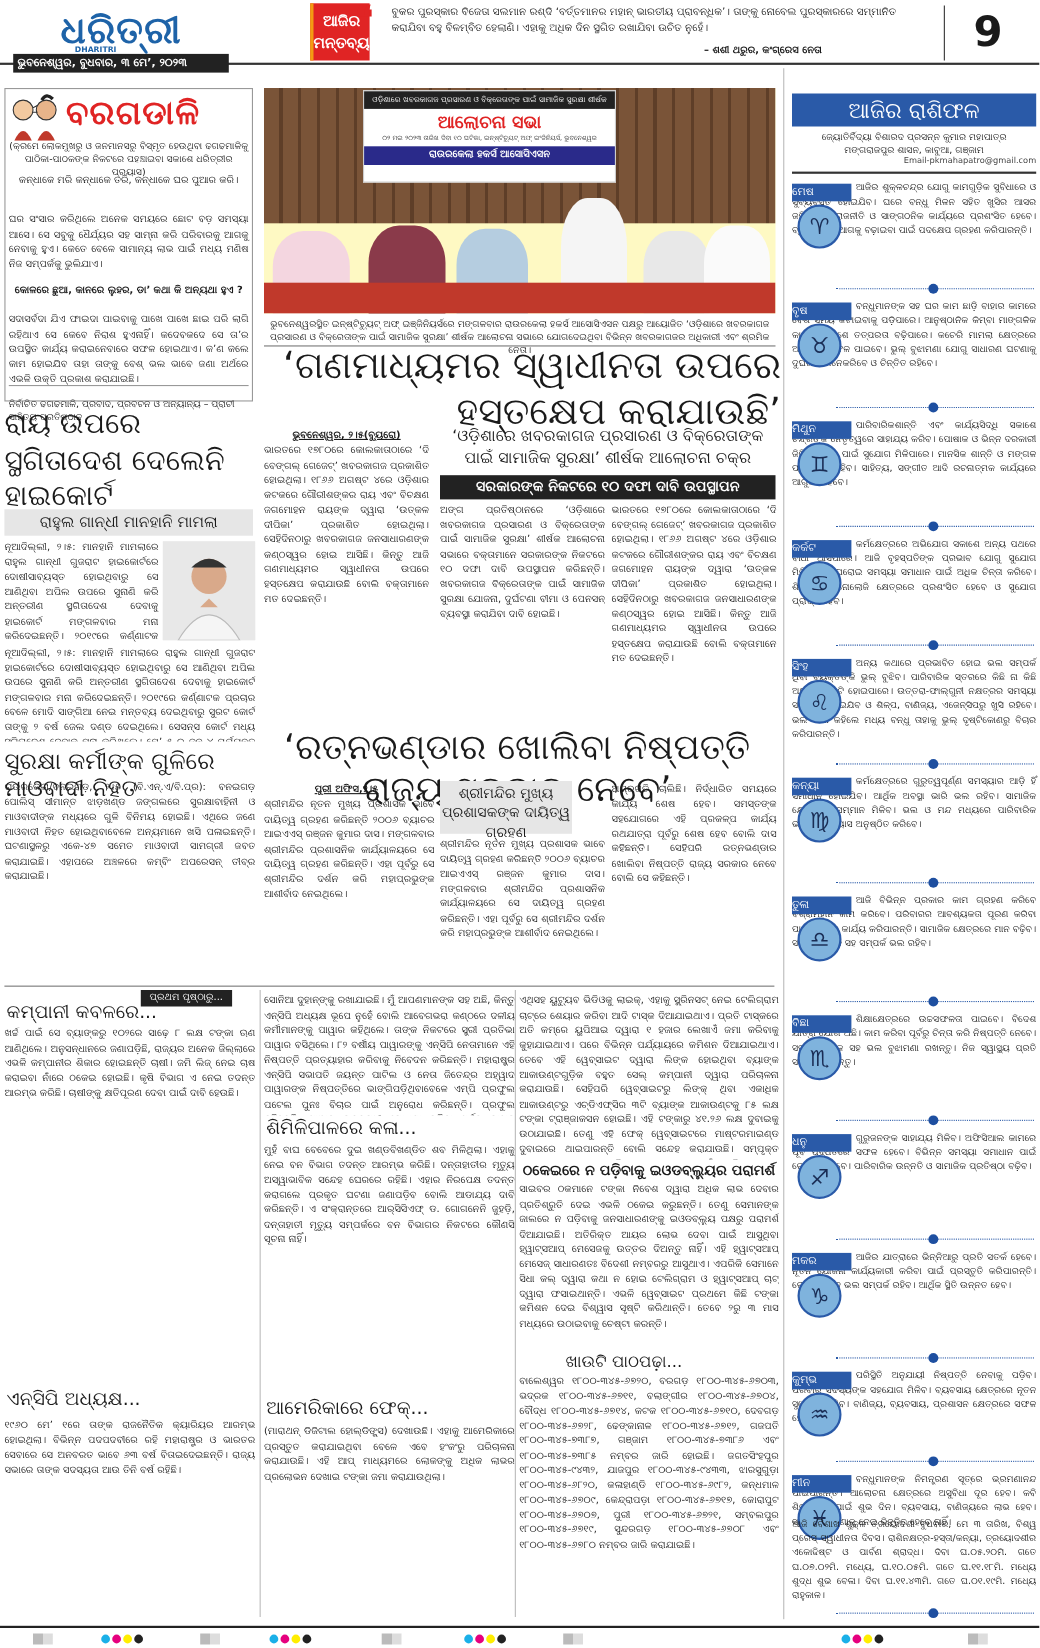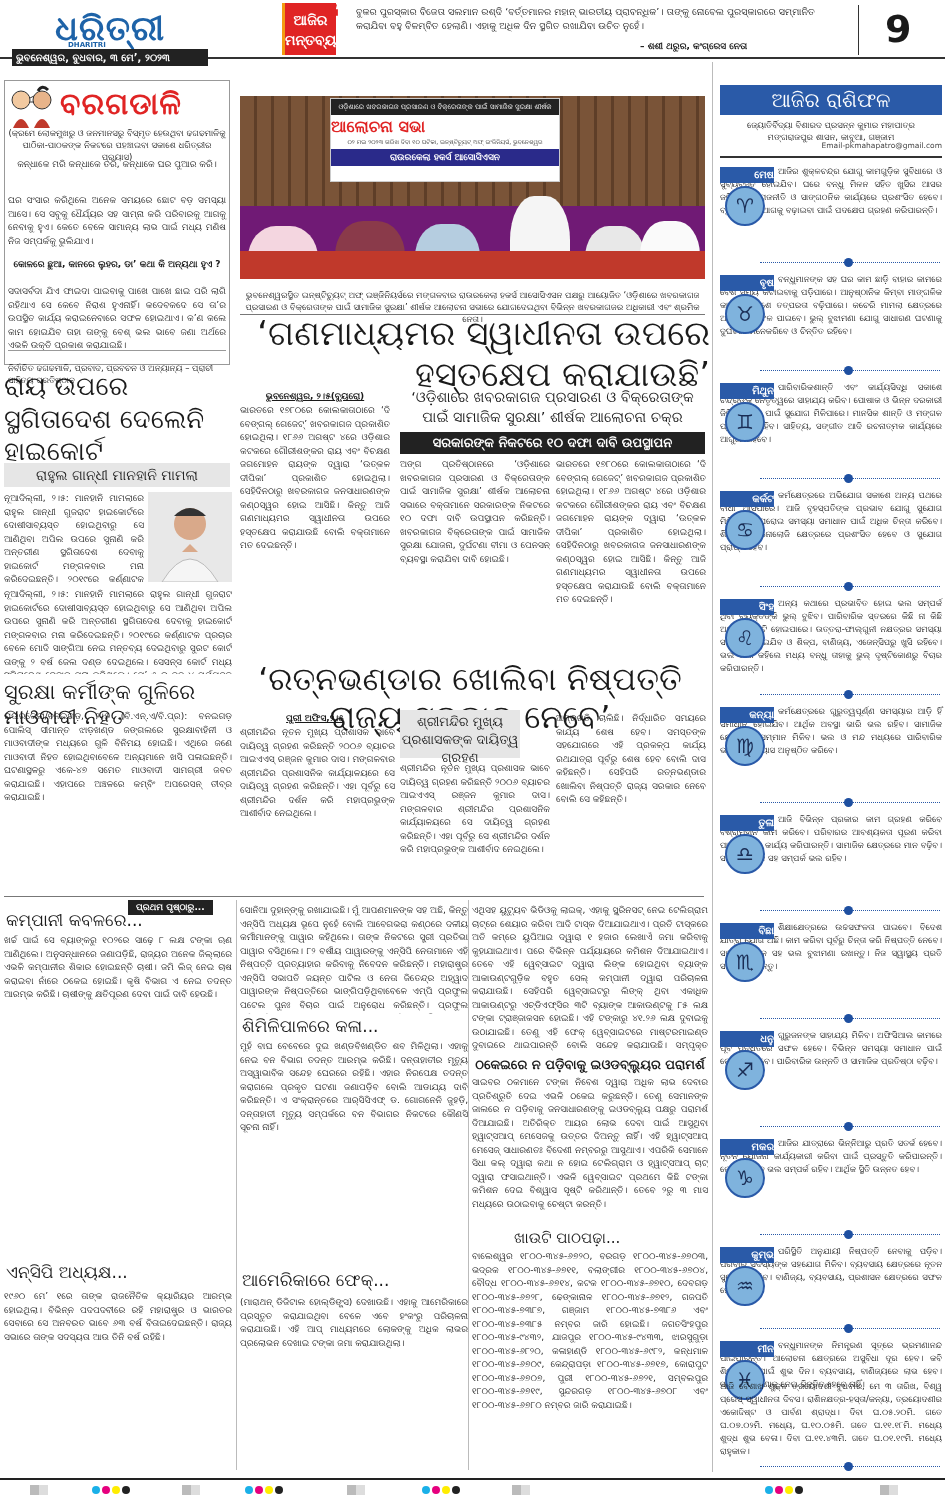--- a/index.html
+++ b/index.html
@@ -22,49 +22,49 @@
   .cartoon { left: 8px; top: 84px; width: 50px; height: 44px; }
   .box-sub { left: 8px; top: 128px; width: 218px; text-align: center; font-size: 8.5px; font-weight: normal; line-height: 1.4; }
   .box-verse { left: 8px; top: 158px; width: 218px; text-align: center; font-size: 9px; line-height: 1.55; }
   .box-body { left: 8px; top: 178px; width: 218px; font-size: 9px; text-align: justify; }
   .box-footer { left: 8px; top: 350px; width: 218px; font-size: 8.5px; border-top: 1px solid #999; padding-top: 11px; }
   .hl1 { left: 4px; top: 370px; width: 228px; font-size: 26px; line-height: 1.25; font-weight: normal; }
   .hl1-sub { left: 4px; top: 463px; width: 226px; height: 24px; background: #e6e6e6; text-align: center; font-size: 14px; padding-top: 2px; }
   .rg-photo { left: 148px; top: 492px; width: 84px; height: 90px; background: linear-gradient(#eee,#ddd); }
   .body-col { font-size: 9px; text-align: justify; line-height: 1.5; color: #222; }
   .hl2 { left: 4px; top: 680px; width: 230px; font-size: 21px; line-height: 1.2; }
-  .section-tag { left: 128px; top: 900px; background: #222; color: #fff; font-size: 9px; padding: 1px 8px; font-weight: bold; }
+  .section-tag { left: 128px; top: 900px; background: #222; color: #fff; font-size: 9px; padding: 1px 8px; font-weight: normal; }
   .subhead { font-size: 17px; line-height: 1.2; }
   
-  .photo { left: 240px; top: 96px; width: 465px; height: 183px; background: #701a75; overflow: hidden; }
+  .photo { left: 240px; top: 80px; width: 465px; height: 205px; background: #fef9c3; overflow: hidden; }
   .photo .wall { position: absolute; left: 0; top: 0; width: 100%; height: 60%; background: repeating-linear-gradient(90deg,#7a5438 0 14px,#5e3e28 14px 17px); }
   .photo .banner { position: absolute; left: 90px; top: 2px; width: 230px; height: 84px; background: #fff; border: 1px solid #ccc; }
   .photo .banner .b1 { background: #222; color: #fff; font-size: 7px; padding: 3px; text-align: center; }
-  .photo .banner .b2 { color: #e02424; font-size: 16px; font-weight: bold; text-align: left; }
+  .photo .banner .b2 { color: #e02424; font-size: 16px; font-weight: bold; text-align: center; }
   .photo .banner .b3 { font-size: 6px; text-align: center; color: #333; }
   .photo .banner .b4 { background: #2a2a8a; color: #fff; font-size: 9px; font-weight: bold; text-align: center; padding: 2px; margin-top: 2px; }
   .photo .table { position: absolute; left: 0; bottom: 0; width: 100%; height: 28px; background: #c0392b; }
   .photo .person { position: absolute; border-radius: 40% 40% 6px 6px; }
   .caption { left: 240px; top: 290px; width: 465px; font-size: 8.5px; text-align: center; line-height: 1.4; }
   .rule { height: 1px; background: #777; }
   .hl-main { left: 230px; top: 313px; width: 480px; font-size: 34px; line-height: 1.2; text-align: right; }
   .dateline-small { font-size: 9px; font-weight: bold; text-decoration: underline; text-align: center; }
   .deck { left: 400px; top: 388px; width: 305px; font-size: 14.5px; text-align: center; line-height: 1.35; }
   .deck-bar { left: 400px; top: 432px; width: 305px; height: 22px; background: #222; color: #fff; font-size: 13px; font-weight: bold; text-align: center; padding-top: 2px; }
   .hl-ratna { left: 230px; top: 660px; width: 480px; font-size: 32px; line-height: 1.2; text-align: center; }
   .ratna-box { left: 400px; top: 710px; width: 120px; height: 48px; background: #e6e6e6; text-align: center; font-size: 13px; line-height: 1.4; padding-top: 3px; }
   .scam-bar { left: 470px; top: 1056px; width: 240px; font-size: 13px; font-weight: bold; text-align: center; }
   .helpline-head { left: 470px; top: 1228px; width: 240px; font-size: 15px; margin-left: 44px; }
   
   .rashi-title { left: 720px; top: 85px; width: 222px; height: 30px; background: #2a5aa8; color: #fff; text-align: center; font-size: 20px; line-height: 30px; }
   .rashi-author { left: 720px; top: 119px; width: 222px; text-align: center; font-size: 8.5px; line-height: 1.45; }
   .rashi-email { left: 720px; top: 141px; width: 222px; text-align: right; font-size: 7.5px; color: #444; }
   .rashi-sep { left: 720px; top: 156px; width: 222px; height: 2px; background: #333; }
   .sign { position: absolute; left: 720px; width: 222px; }
-  .sign .tag { position: absolute; left: 0; top: 5px; width: 54px; height: 16px; background: #2a5aa8; color: #fff; font-size: 10px; font-weight: bold; text-align: right; line-height: 16px; }
+  .sign .tag { position: absolute; left: 0; top: 5px; width: 54px; height: 16px; background: #2a5aa8; color: #fff; font-size: 10px; font-weight: normal; text-align: left; line-height: 16px; }
   .sign .medal { position: absolute; left: 5px; top: 24px; width: 40px; height: 40px; border-radius: 50%; background: #7fb3dd; border: 2px solid #2a5aa8; display: flex; align-items: center; justify-content: center; font-size: 20px; color: #1a2d55; }
   .sign .txt { position: absolute; left: 0; top: 3px; width: 222px; font-size: 8.5px; line-height: 1.52; text-align: justify; text-indent: 58px; }
   .dotsep { position: absolute; left: 760px; width: 180px; height: 8px; border-top: 1px dotted #2a5aa8; }
   .dotsep::after { content: ""; position: absolute; left: 84px; top: -5px; width: 9px; height: 9px; border-radius: 50%; background: #1e4fa0; }
   .pan { left: 720px; top: 1380px; width: 222px; font-size: 8.5px; text-align: justify; line-height: 1.52; }
   .vsep { width: 1px; background: #bbb; }
   
   .bottom-rule { left: 0; top: 1478px; width: 945px; height: 2px; background: #222; }
   .reg { position: absolute; top: 1486px; display: flex; gap: 2px; }
   .reg span { width: 8px; height: 8px; border-radius: 50%; display: inline-block; }

